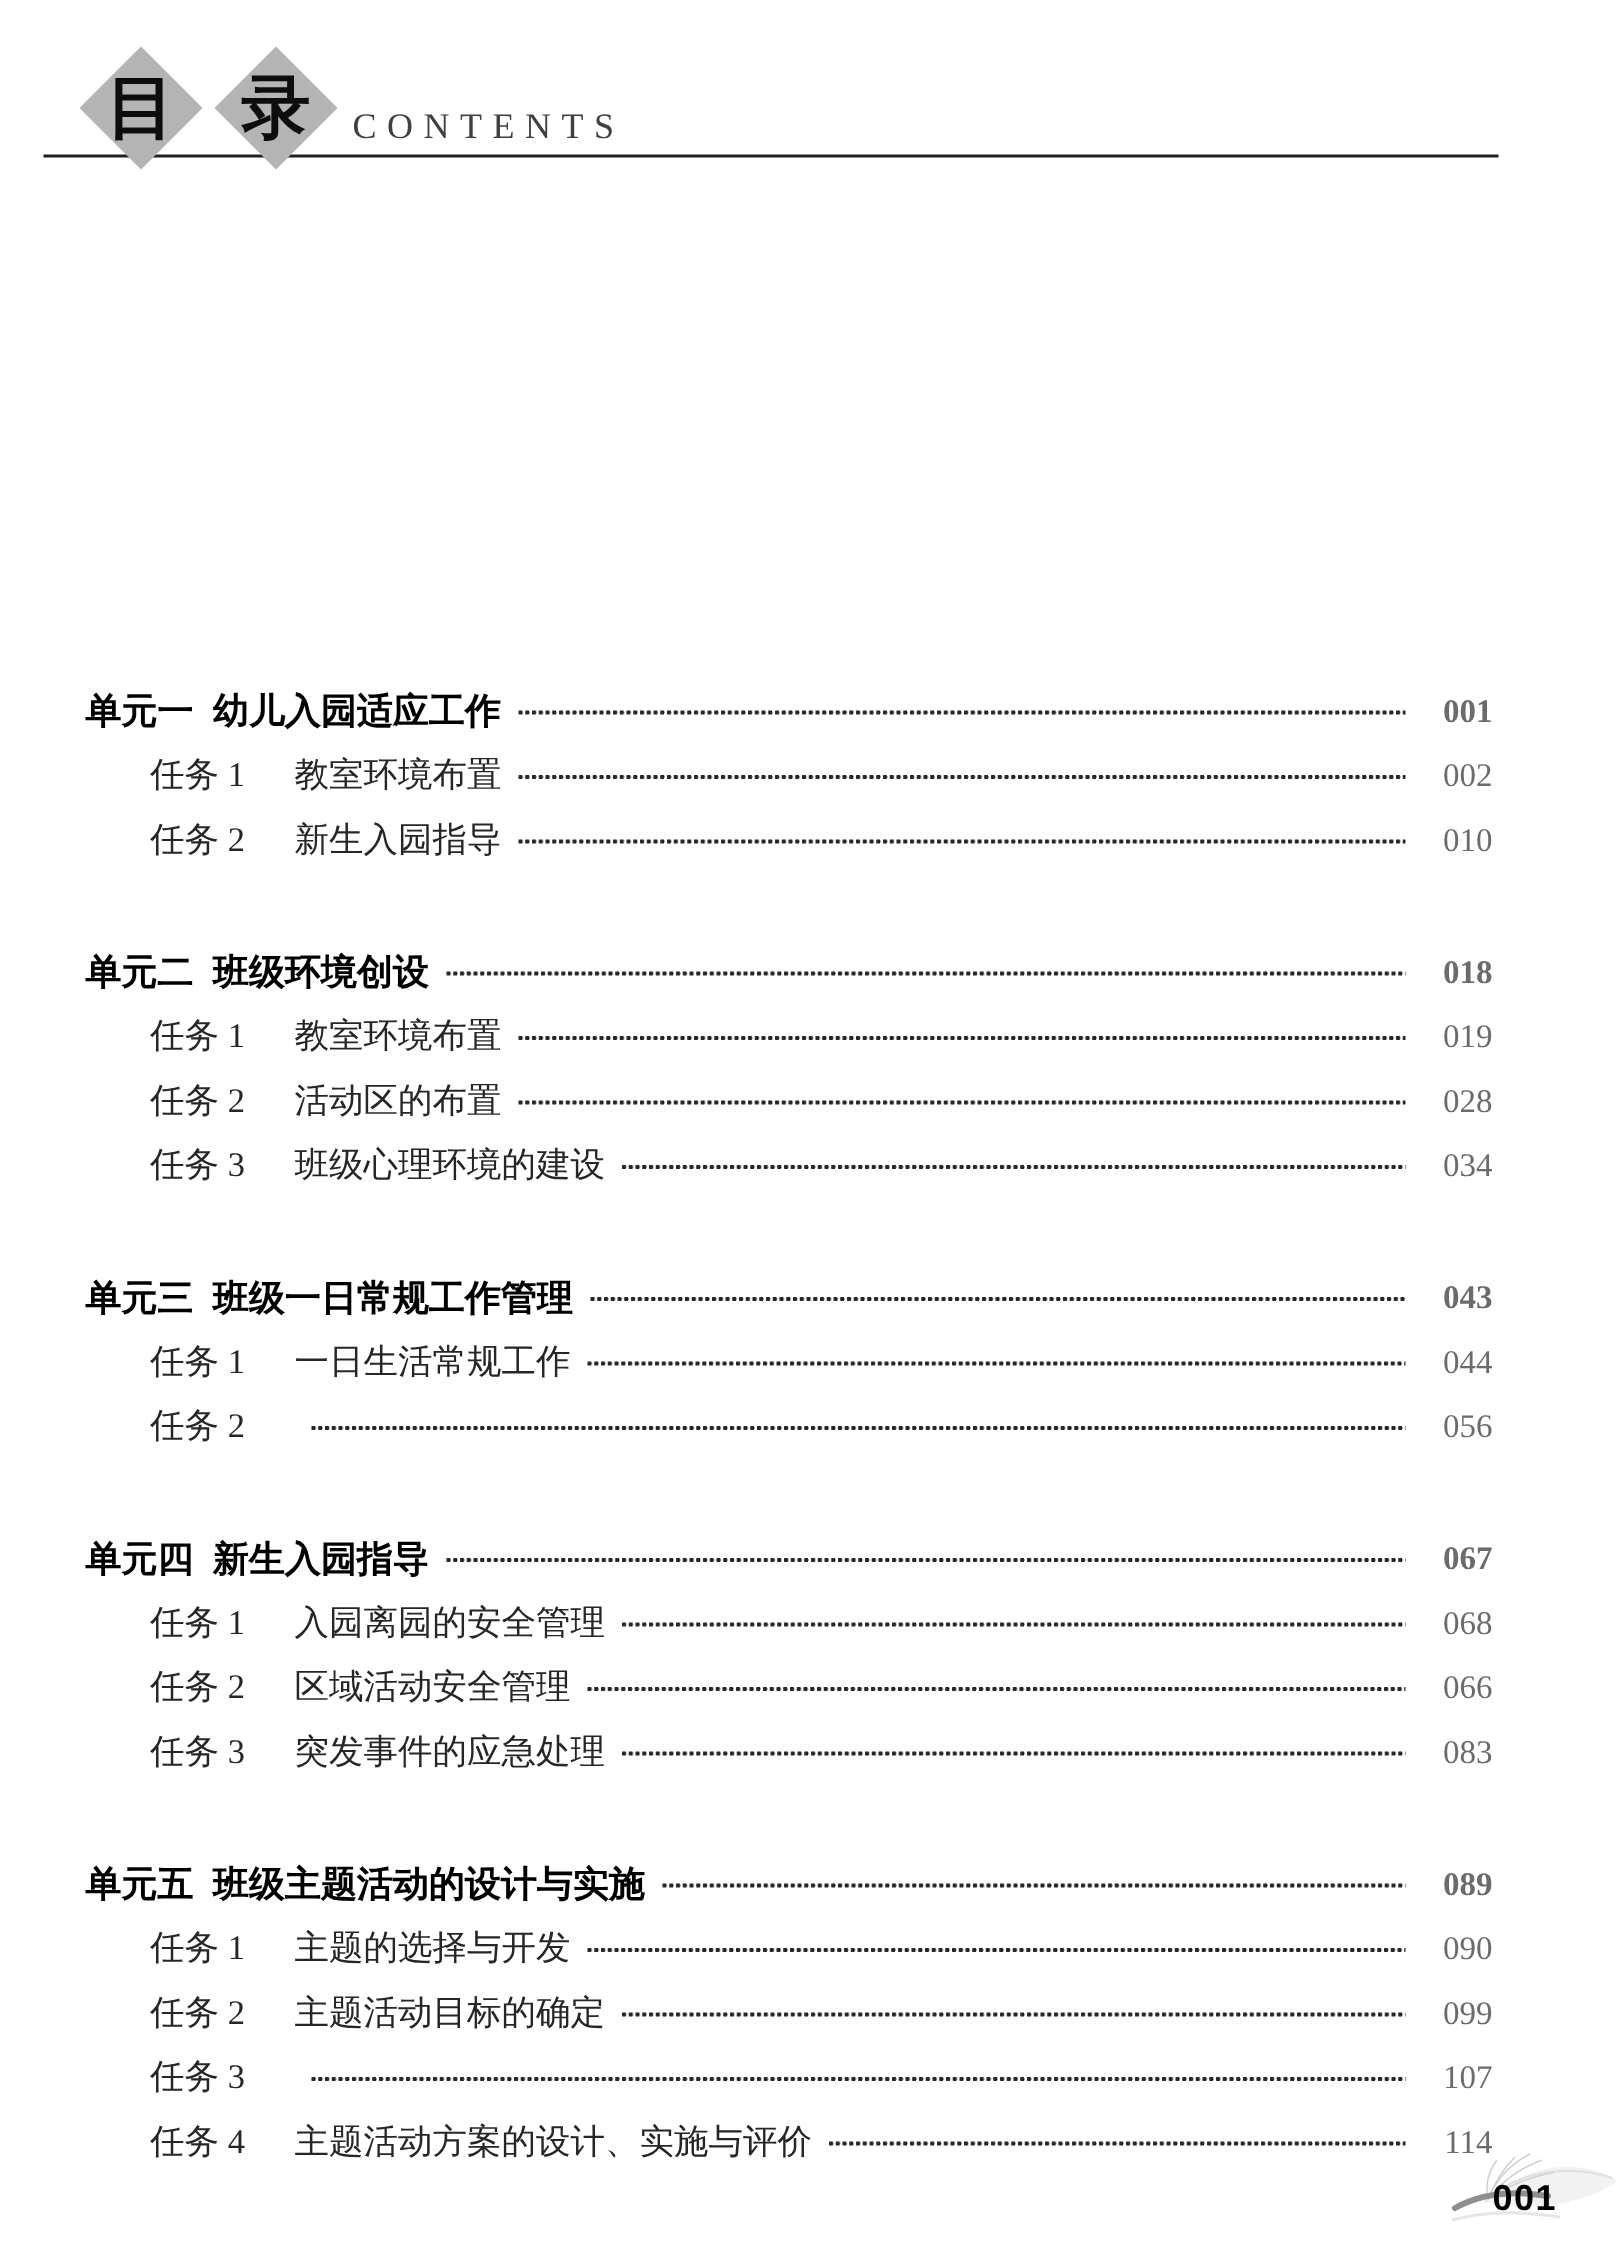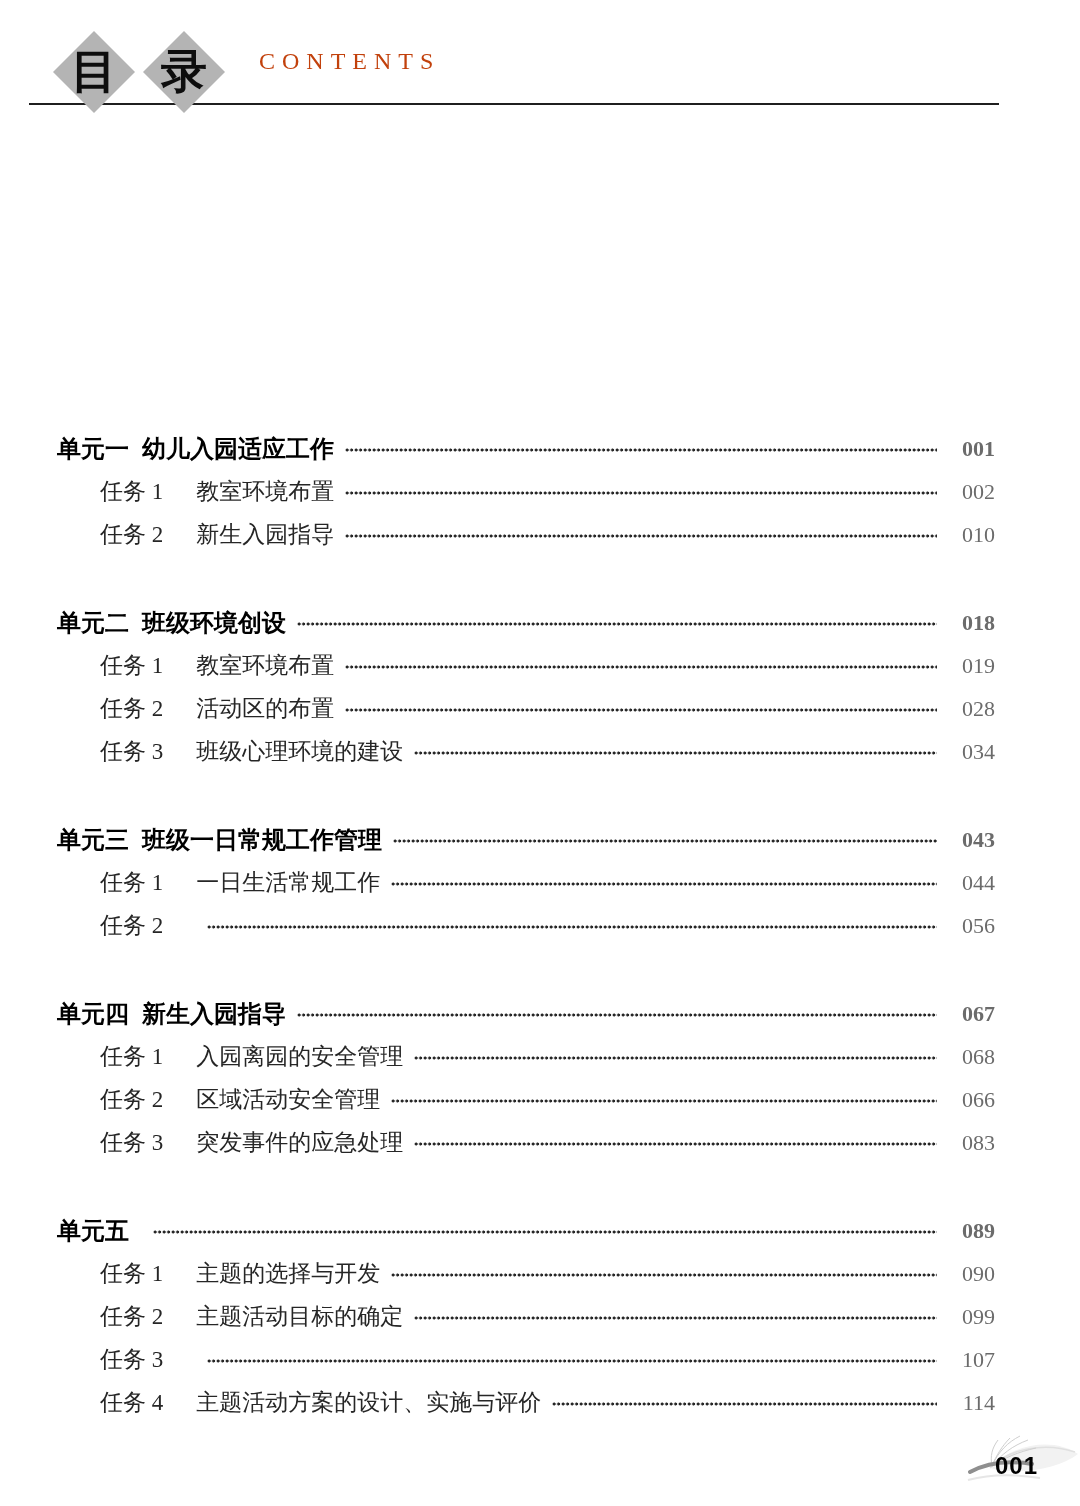--- a/index.html
+++ b/index.html
@@ -25,28 +25,28 @@
   .diamond.d2 { left: 155px; top: 43px; }
   .logo-char {
     position: absolute; width: 60px; height: 60px; top: 42px;
     display: flex; align-items: center; justify-content: center;
     font-size: 46px; font-weight: bold; color: #0d0d0d;
     font-family: "Liberation Sans", sans-serif;
   }
   .logo-char.c1 { left: 64px; }
   .logo-char.c2 { left: 154px; }
   .contents-word {
-    position: absolute; left: 235px; top: 48px;
+    position: absolute; left: 235px; top: 72px;
     font-family: "Liberation Serif", serif;
-    font-size: 24px; letter-spacing: 7px; color: #c2410c; margin-left: 24px;
+    font-size: 24px; letter-spacing: 7px; color: #404040;
   }
 
   
   .toc {
-    position: absolute; left: 57px; top: 427px; width: 938px;
+    position: absolute; left: 57px; top: 452px; width: 938px;
   }
   .group + .group { margin-top: 45px; }
   .row {
     display: flex; align-items: center; height: 43px;
     white-space: nowrap;
   }
   .row.unit {
     font-family: "Liberation Sans", sans-serif;
     font-weight: bold; font-size: 24px; color: #000000;
   }
@@ -182,20 +182,21 @@
       <div class="row task">
     <span class="label">任务 3</span>
     <span class="title">突发事件的应急处理</span>
     <span class="dots"></span>
     <span class="page-num">083</span>
   </div>
     </div>
     <div class="group">
       <div class="row unit">
     <span class="label">单元五</span>
+    <span class="title">班级主题活动的设计与实施</span>
     <span class="dots"></span>
     <span class="page-num">089</span>
   </div>
       <div class="row task">
     <span class="label">任务 1</span>
     <span class="title">主题的选择与开发</span>
     <span class="dots"></span>
     <span class="page-num">090</span>
   </div>
       <div class="row task">

